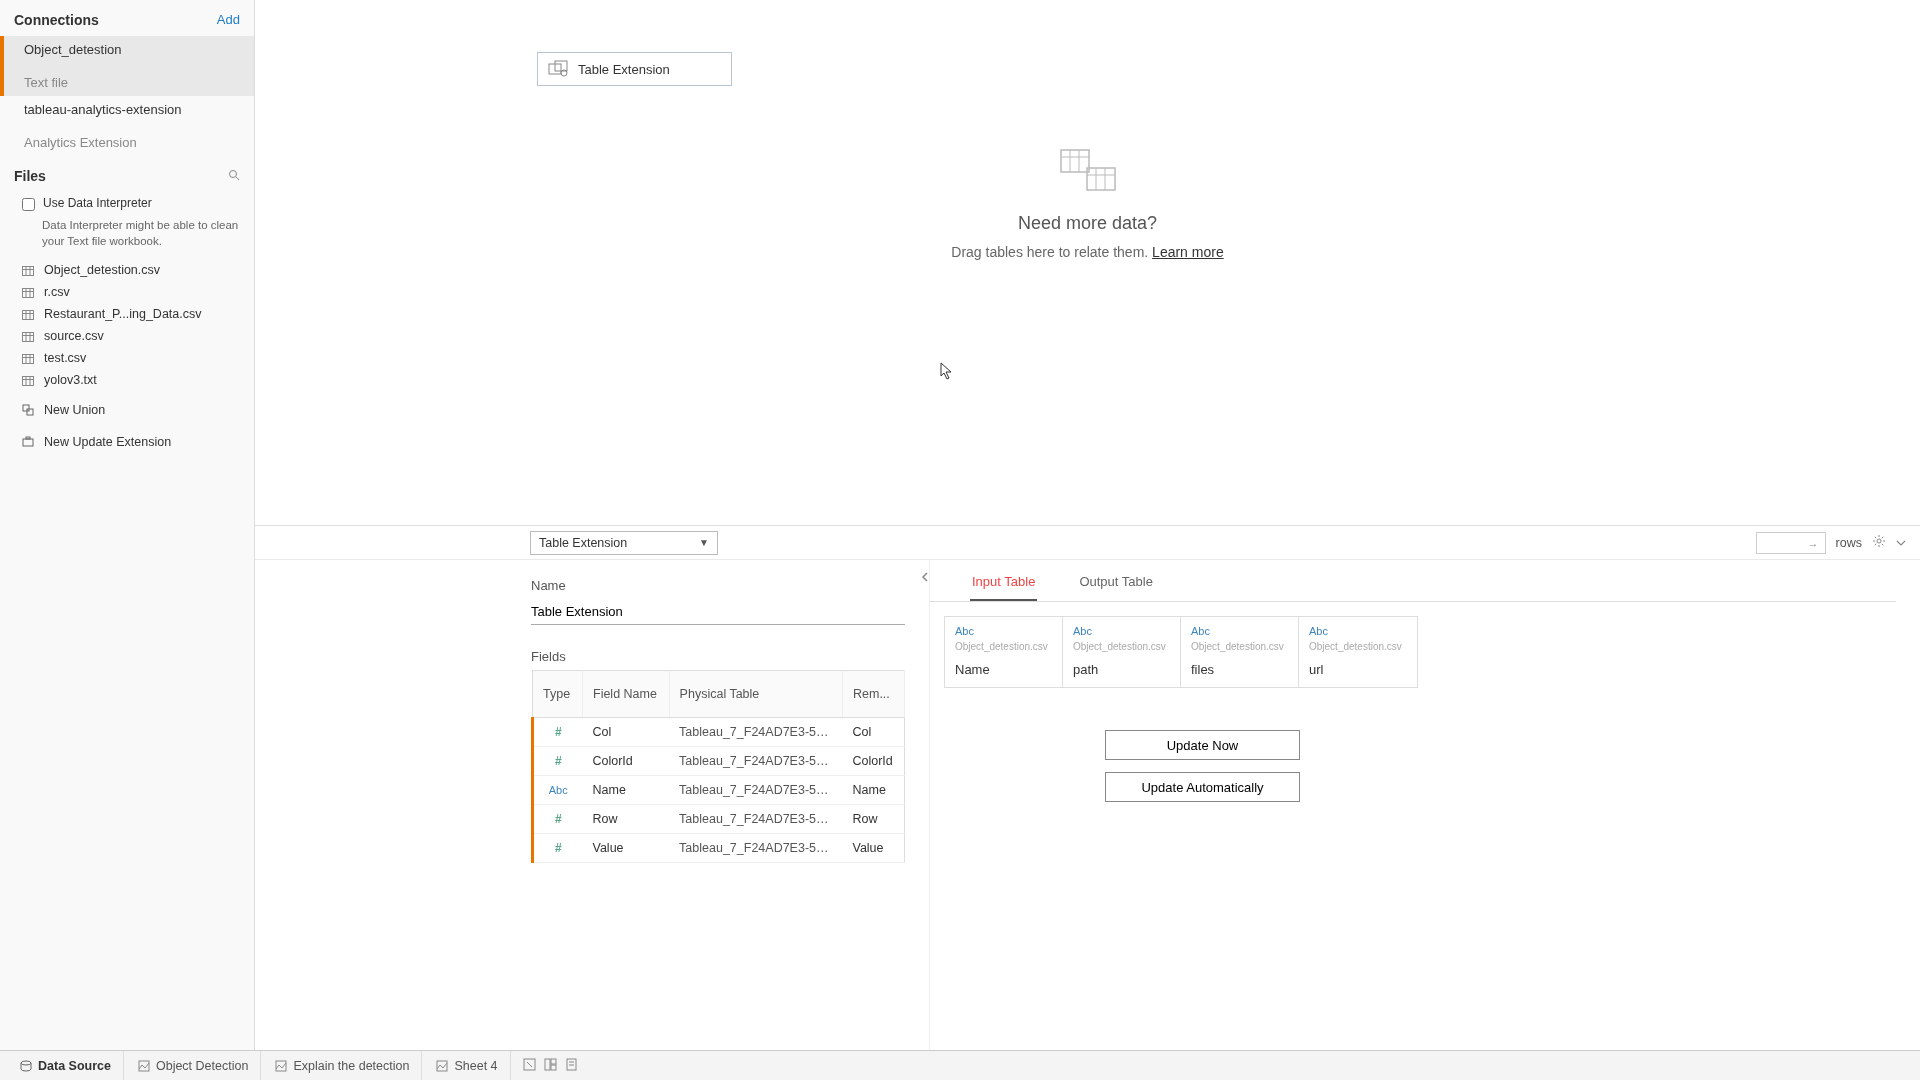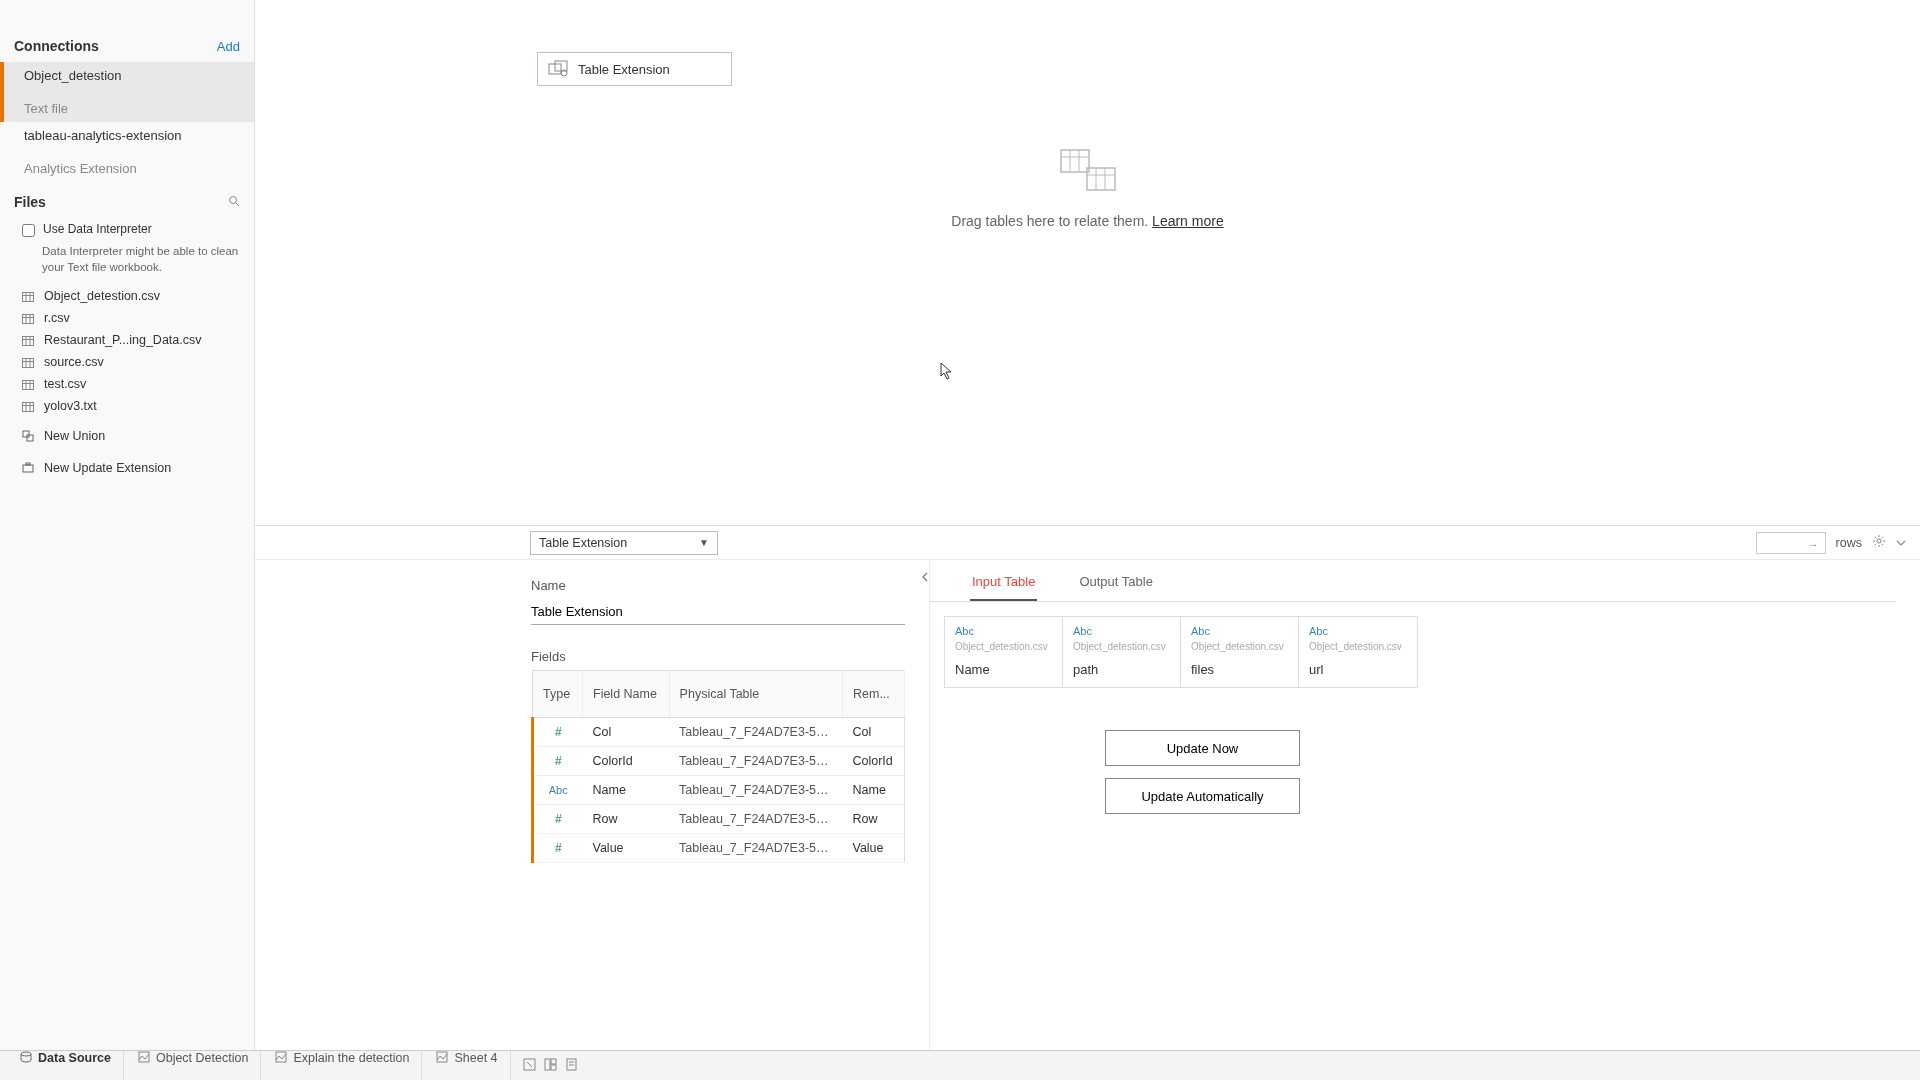--- a/index.html
+++ b/index.html
@@ -2,21 +2,21 @@
 <html><head>
 <meta charset="utf-8">
 <style>
 * { margin: 0; padding: 0; box-sizing: border-box; font-family: -apple-system, BlinkMacSystemFont, "Segoe UI", Arial, sans-serif; }
 body { background: #fff; width: 1920px; height: 1080px; overflow: hidden; font-size: 13px; color: #333; }
 
 .app { display: flex; height: calc(100% - 30px); }
 
 
 .sidebar { width: 255px; background: #f9f9f9; border-right: 1px solid #ddd; display: flex; flex-direction: column; padding-top: 8px; }
-.conn-header { display: flex; justify-content: space-between; align-items: center; padding: 4px 14px 8px 14px; margin-top: 26px; }
+.conn-header { display: flex; justify-content: space-between; padding: 4px 14px 8px 14px; }
 .conn-header h3 { font-size: 14px; font-weight: 600; }
 .add-link { color: #1e7cc4; font-size: 13px; cursor: pointer; }
 .conn-item { padding: 6px 12px 6px 24px; font-size: 13px; }
 .conn-item.active { background: #e8e8e8; border-left: 4px solid #e87400; padding-left: 20px; }
 .conn-sub { font-size: 13px; color: #888; margin-top: 18px; }
 .files-header { display: flex; justify-content: space-between; align-items: center; padding: 12px 14px 6px 14px; }
 .files-header h3 { font-size: 14px; font-weight: 600; }
 .search-icon { color: #888; font-size: 13px; }
 .interp-row { display: flex; align-items: flex-start; gap: 8px; padding: 6px 14px 4px 22px; }
 .interp-row input { margin-top: 2px; }
@@ -75,25 +75,25 @@
 .tabs { display: flex; gap: 40px; padding: 8px 0 0 40px; border-bottom: 1px solid #ddd; }
 .tab { padding: 6px 2px 10px 2px; font-size: 13px; color: #666; cursor: pointer; border-bottom: 2px solid transparent; }
 .tab.active { color: #ef4444; border-bottom: 2px solid #555; font-weight: 500; }
 .out-grid { display: flex; margin: 14px 0 0 14px; border: 1px solid #ddd; width: fit-content; }
 .out-col { width: 118px; border-right: 1px solid #ddd; padding: 8px 10px 10px 10px; }
 .out-col:last-child { border-right: none; }
 .out-type { color: #3d85bd; font-size: 11px; margin-bottom: 4px; }
 .out-src { color: #aaa; font-size: 10px; margin-bottom: 10px; white-space: nowrap; overflow: hidden; text-overflow: ellipsis; }
 .out-name { font-size: 13px; }
 .update-btns { position: absolute; right: 620px; top: 170px; display: flex; flex-direction: column; gap: 12px; }
-.btn { width: 195px; height: 36px; border: 1px solid #888; background: #fff; font-size: 13px; cursor: pointer; }
+.btn { width: 195px; height: 30px; border: 1px solid #888; background: #fff; font-size: 13px; cursor: pointer; }
 
 
 .bottom-tabs { height: 30px; background: #f4f4f4; border-top: 1px solid #ccc; display: flex; align-items: center; padding: 0 8px; gap: 2px; }
-.btab { display: flex; gap: 6px; padding: 0 12px; height: 100%; font-size: 12.5px; color: #555; border-right: 1px solid #ddd; cursor: pointer; }
+.btab { display: flex; align-items: center; gap: 6px; padding: 0 12px; height: 100%; font-size: 12.5px; color: #555; border-right: 1px solid #ddd; cursor: pointer; }
 .btab.active { font-weight: 600; color: #333; }
 .btab-icon { width: 12px; height: 12px; }
 .btab-icons { display: flex; gap: 8px; padding-left: 10px; }
 .btab-icons span { color: #888; font-size: 14px; cursor: pointer; }
 </style>
 </head>
 <body>
 
 <div class="app">
 
@@ -221,20 +221,21 @@
             <rect x="8" y="5" width="28" height="22" fill="none" stroke="#bbb" stroke-width="1.5"></rect>
             <line x1="8" y1="12" x2="36" y2="12" stroke="#bbb"></line>
             <line x1="17" y1="5" x2="17" y2="27" stroke="#bbb"></line>
             <line x1="26" y1="5" x2="26" y2="27" stroke="#bbb"></line>
             <rect x="34" y="23" width="28" height="22" fill="none" stroke="#bbb" stroke-width="1.5"></rect>
             <line x1="34" y1="30" x2="62" y2="30" stroke="#bbb"></line>
             <line x1="43" y1="23" x2="43" y2="45" stroke="#bbb"></line>
             <line x1="52" y1="23" x2="52" y2="45" stroke="#bbb"></line>
           </svg>
         </div>
+        <div class="nm-title">Need more data?</div>
         <div class="nm-sub">
           <span>Drag tables here to relate them. </span><a>Learn more</a>
         </div>
       </div>
       <div class="cursor">
         <svg width="14" height="18" viewBox="0 0 14 18">
             <path d="M1 1 L1 14 L4 11 L7 17 L9 16 L6 10 L11 10 Z" fill="#fff" stroke="#333" stroke-width="1"></path>
           </svg>
       </div>
     </div>

